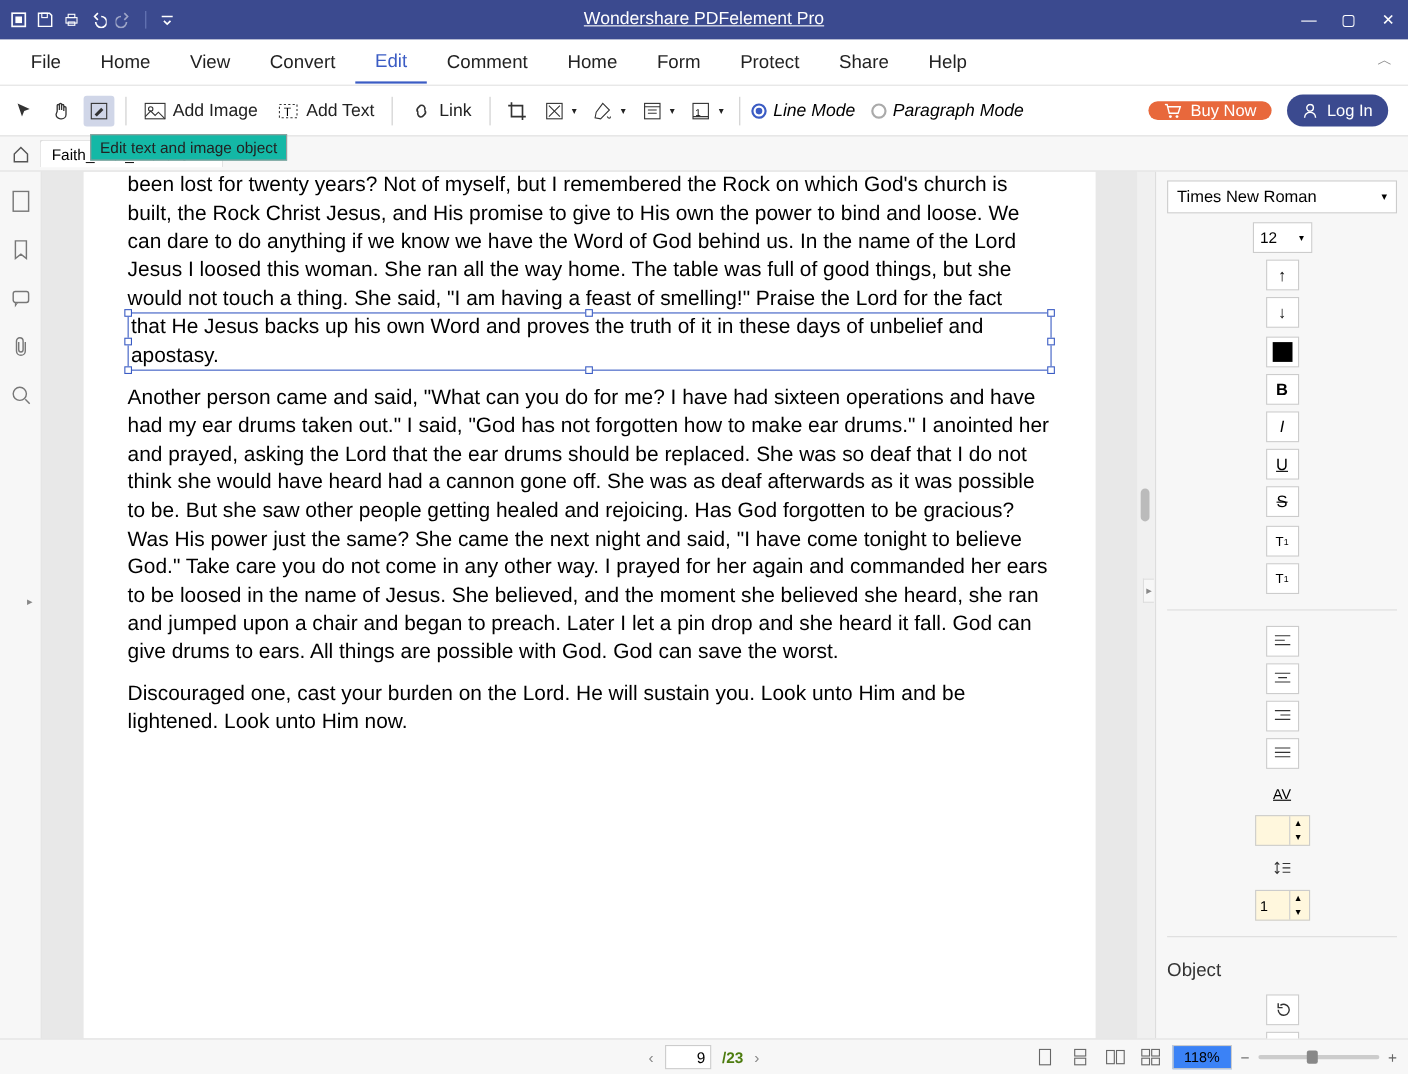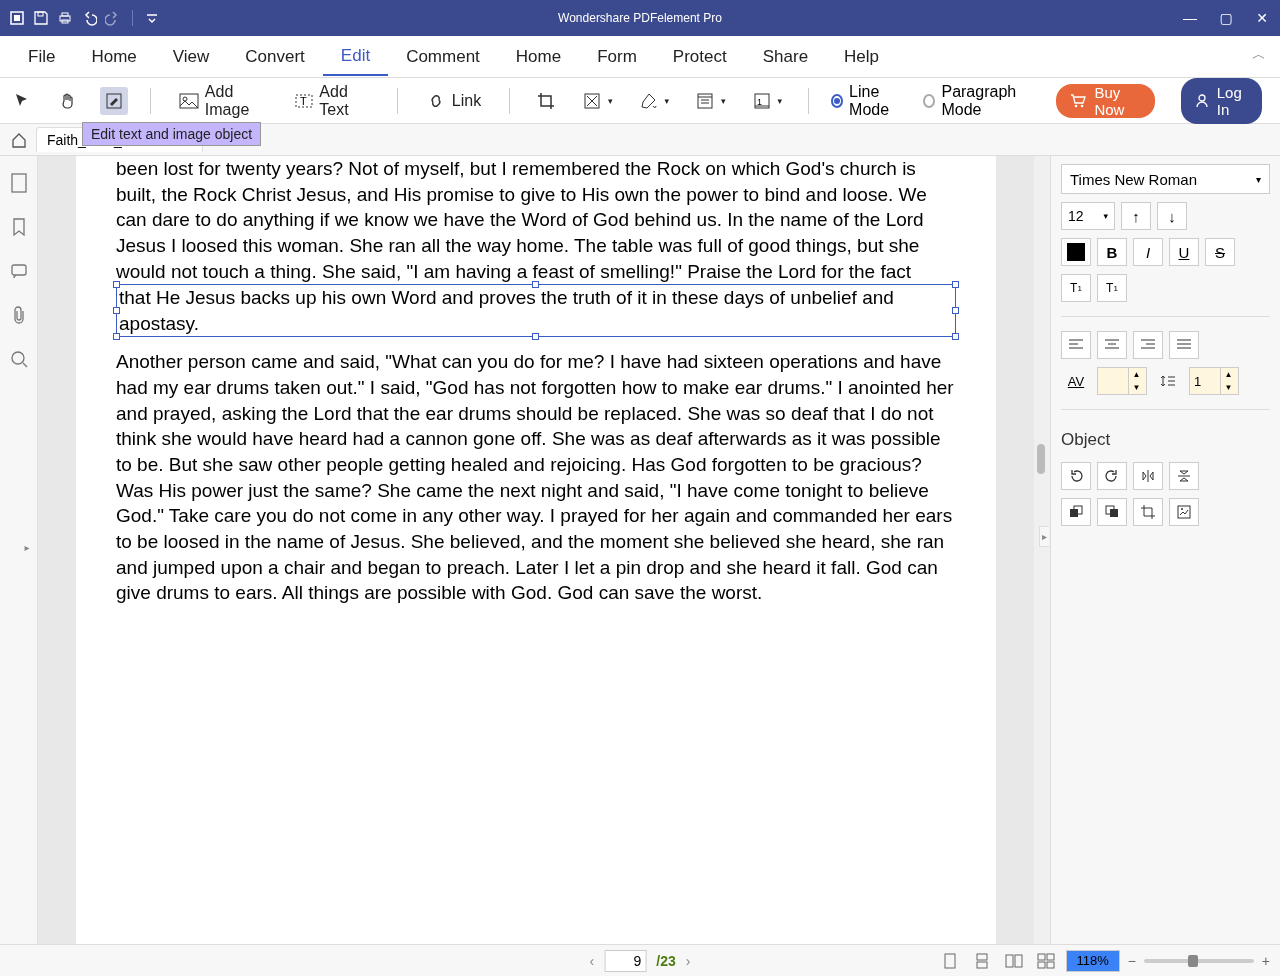--- a/index.html
+++ b/index.html
@@ -2,45 +2,45 @@
 <html><head>
 <meta charset="utf-8">
 <style>
 * { box-sizing: border-box; margin: 0; padding: 0; font-family: "Segoe UI", Arial, sans-serif; }
 body { width: 1280px; height: 976px; overflow: hidden; background: #f0f0f0; display: flex; flex-direction: column; }
 
 
 .titlebar { height: 36px; background: #3b4a8f; display: flex; align-items: center; color: #fff; position: relative; }
 .titlebar .qat { display: flex; gap: 6px; padding-left: 8px; align-items: center; }
 .titlebar .qat span { width: 18px; height: 18px; display: inline-flex; align-items: center; justify-content: center; cursor: pointer; }
-.titlebar .app-title { position: absolute; left: 50%; transform: translateX(-50%); font-size: 12px; }
+.titlebar .app-title { position: absolute; left: 50%; transform: translateX(-50%); font-size: 16px; text-decoration: underline; }
 .titlebar .win-controls { margin-left: auto; display: flex; }
 .titlebar .win-controls span { width: 36px; height: 28px; display: inline-flex; align-items: center; justify-content: center; cursor: pointer; font-size: 14px; }
 
 
 .menubar { height: 42px; background: #fff; display: flex; align-items: center; padding: 0 10px; border-bottom: 1px solid #ddd; position: relative; }
 .menubar .menu-item { padding: 8px 18px; font-size: 17px; cursor: pointer; color: #222; }
 .menubar .menu-item.active { color: #3b5cc4; border-bottom: 2px solid #3b5cc4; }
 .menubar .collapse-ribbon { position: absolute; right: 14px; top: 10px; color: #888; font-size: 14px; }
 
 
-.toolbar { height: 46px; background: #fff; display: flex; align-items: center; padding: 0 8px; border-bottom: 1px solid #ddd; gap: 18px; position: relative; }
+.toolbar { height: 46px; background: #fff; display: flex; align-items: center; padding: 0 8px; border-bottom: 1px solid #ddd; gap: 6px; position: relative; }
 .tb-btn { padding: 4px 6px; display: inline-flex; align-items: center; gap: 6px; font-size: 16px; cursor: pointer; border-radius: 3px; color: #222; }
 .tb-btn .icon { width: 20px; height: 20px; display: inline-flex; align-items: center; justify-content: center; }
 .tb-btn.icon-only { padding: 4px; }
 .tb-btn.selected { background: #d0d6e8; }
 .vsep { width: 1px; height: 26px; background: #ccc; margin: 0 4px; }
 .radio-group { display: flex; gap: 14px; align-items: center; font-size: 16px; }
-.radio-group label { display: flex; gap: 6px; align-items: center; cursor: pointer; }
+.radio-group label { display: flex; gap: 6px; align-items: center; cursor: pointer; font-style: italic; }
 .radio-circle { width: 14px; height: 14px; border: 2px solid #3b5cc4; border-radius: 50%; display: inline-flex; align-items: center; justify-content: center; }
 .radio-circle.on::after { content: ""; width: 6px; height: 6px; background: #3b5cc4; border-radius: 50%; }
 .radio-circle.off { border-color: #aaa; }
 .buy-btn { background: #e8683c; color: #fff; padding: 0 14px; border-radius: 16px; font-size: 15px; display: flex; gap: 8px; align-items: center; margin-left: auto; }
 .login-btn { background: #3b4a8f; color: #fff; padding: 6px 14px; border-radius: 16px; font-size: 15px; display: flex; gap: 8px; align-items: center; margin-left: 8px; margin-right: 10px; }
-.tooltip { position: absolute; top: 44px; left: 82px; background: #c4b5fd; border: 1px solid #999; padding: 3px 8px; font-size: 14px; z-index: 10; color: #222; }
+.tooltip { position: absolute; top: 44px; left: 82px; background: #14b8a6; border: 1px solid #999; padding: 3px 8px; font-size: 14px; z-index: 10; color: #222; }
 
 
 .tabbar { height: 32px; background: #f7f7f7; display: flex; align-items: center; border-bottom: 1px solid #ddd; padding-left: 6px; }
 .tabbar .home-icon { width: 26px; height: 26px; display: flex; align-items: center; justify-content: center; cursor: pointer; }
 .tab { display: flex; align-items: center; gap: 12px; padding: 4px 10px; background: #fff; border: 1px solid #ddd; border-bottom: none; font-size: 14px; margin-left: 4px; border-radius: 3px 3px 0 0; }
 .tab .close { color: #888; cursor: pointer; }
 .add-tab { padding: 4px 8px; color: #888; cursor: pointer; font-size: 16px; }
 
 
 .main { flex: 1; display: flex; overflow: hidden; }
@@ -53,21 +53,21 @@
 .page p { margin-bottom: 12px; }
 .watermark { position: absolute; top: 180px; left: 200px; font-size: 90px; color: rgba(100,130,200,0.08); font-family: Arial; font-weight: bold; pointer-events: none; letter-spacing: 2px; }
 .handle { position: absolute; width: 7px; height: 7px; background: #fff; border: 1px solid #3b5cc4; }
 .vscroll { width: 16px; background: #f0f0f0; position: relative; }
 .vscroll .thumb { position: absolute; top: 288px; left: 3px; width: 8px; height: 30px; background: #bbb; border-radius: 4px; }
 
 .right-panel { width: 230px; background: #f7f7f7; border-left: 1px solid #ddd; display: flex; flex-direction: column; position: relative; }
 .right-panel .hdr { padding: 10px 14px; font-size: 18px; color: #333; display: flex; justify-content: space-between; align-items: center; border-bottom: 1px solid #e0e0e0; }
 .props { padding: 8px 10px; display: flex; flex-direction: column; gap: 8px; }
 .combo { width: 100%; height: 30px; border: 1px solid #ccc; background: #fff; display: flex; align-items: center; padding: 0 8px; font-size: 15px; justify-content: space-between; cursor: pointer; text-align: center; }
-.row { display: flex; gap: 6px; align-items: center; }
+.row { display: flex; gap: 6px; align-items: center; flex-direction: column; }
 .sm-combo { width: 54px; height: 28px; border: 1px solid #ccc; background: #fff; display: flex; align-items: center; padding: 0 6px; font-size: 14px; justify-content: space-between; }
 .sq-btn { width: 30px; height: 28px; border: 1px solid #ccc; background: #fff; display: flex; align-items: center; justify-content: center; cursor: pointer; font-size: 15px; }
 .color-swatch { width: 18px; height: 18px; background: #000; }
 .hr { height: 1px; background: #ddd; margin: 6px 0; }
 .section-label { font-size: 17px; color: #333; padding: 6px 0 4px; }
 .spinner { width: 50px; height: 28px; border: 1px solid #ccc; background: #fff7dd; display: flex; }
 .spinner input { width: 30px; border: none; background: transparent; padding: 0 4px; font-size: 13px; }
 .spinner .sp-btns { width: 16px; display: flex; flex-direction: column; border-left: 1px solid #ccc; }
 .spinner .sp-btns span { flex: 1; font-size: 8px; display: flex; align-items: center; justify-content: center; cursor: pointer; }
 .right-collapse { position: absolute; left: -12px; top: 370px; font-size: 10px; color: #888; background: #f7f7f7; padding: 4px 2px; border: 1px solid #ddd; border-right: none; }
@@ -335,20 +335,21 @@
         <span class="handle" style="top:-4px;left:50%;margin-left:-4px"></span>
         <span class="handle" style="top:-4px;right:-4px"></span>
         <span class="handle" style="top:50%;left:-4px;margin-top:-4px"></span>
         <span class="handle" style="top:50%;right:-4px;margin-top:-4px"></span>
         <span class="handle" style="bottom:-4px;left:-4px"></span>
         <span class="handle" style="bottom:-4px;left:50%;margin-left:-4px"></span>
         <span class="handle" style="bottom:-4px;right:-4px"></span>
         <span>that He Jesus backs up his own Word and proves the truth of it in these days of unbelief and apostasy.</span>
       </div>
       <p>Another person came and said, "What can you do for me? I have had sixteen operations and have had my ear drums taken out." I said, "God has not forgotten how to make ear drums." I anointed her and prayed, asking the Lord that the ear drums should be replaced. She was so deaf that I do not think she would have heard had a cannon gone off. She was as deaf afterwards as it was possible to be. But she saw other people getting healed and rejoicing. Has God forgotten to be gracious? Was His power just the same? She came the next night and said, "I have come tonight to believe God." Take care you do not come in any other way. I prayed for her again and commanded her ears to be loosed in the name of Jesus. She believed, and the moment she believed she heard, she ran and jumped upon a chair and began to preach. Later I let a pin drop and she heard it fall. God can give drums to ears. All things are possible with God. God can save the worst.</p>
+      <p>Discouraged one, cast your burden on the Lord. He will sustain you. Look unto Him and be lightened. Look unto Him now.</p>
     </div>
   </div>
 
   <div class="vscroll">
     <div class="thumb"></div>
   </div>
 
   <div class="right-panel">
     <div class="right-collapse">▸</div>
     <div class="props">

